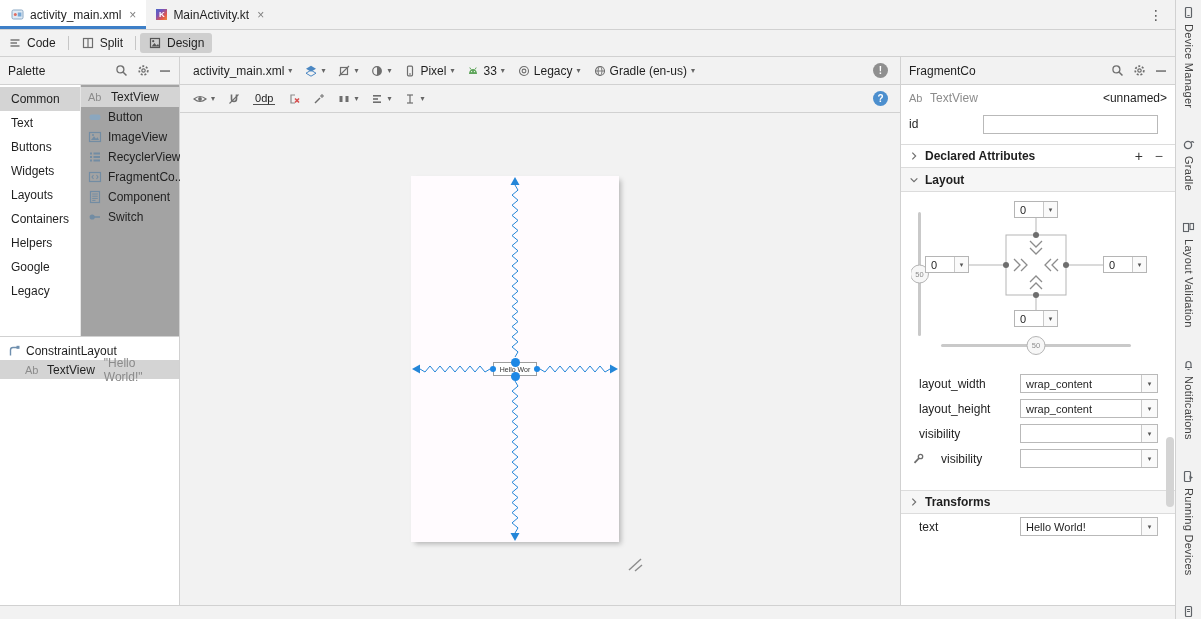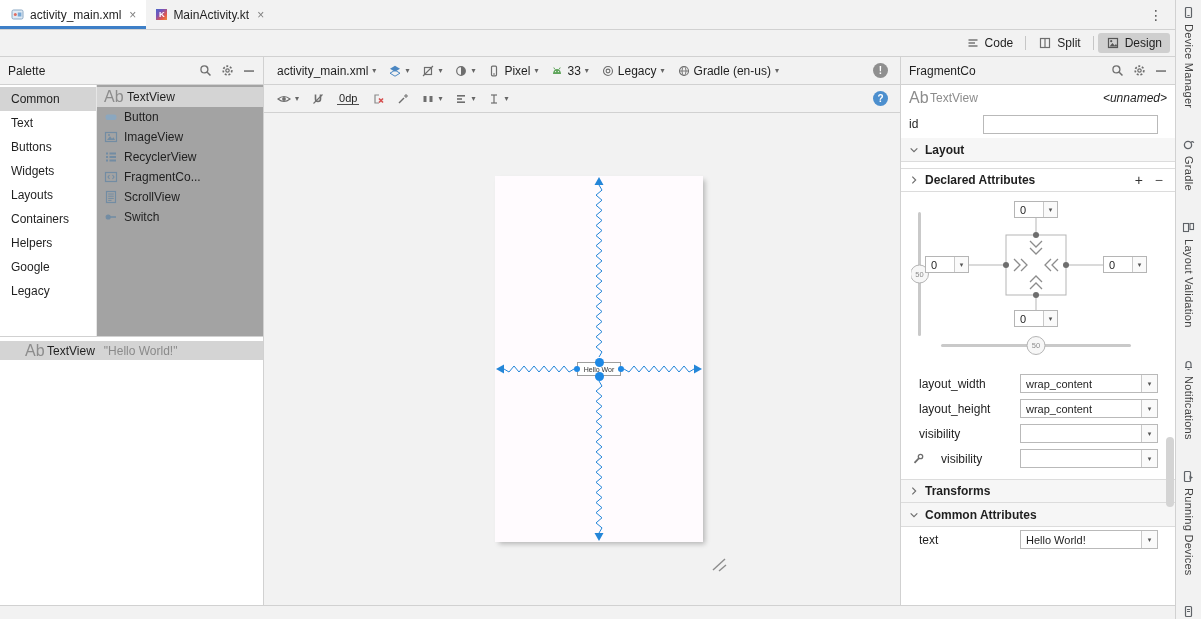--- a/index.html
+++ b/index.html
@@ -14,43 +14,43 @@
 .strip-label{writing-mode:vertical-rl;font-size:11px;color:#424242;letter-spacing:.3px;}
 
 .tabbar{height:30px;display:flex;align-items:stretch;background:#f2f2f2;border-bottom:1px solid #d1d1d1;}
 .tab{display:flex;align-items:center;gap:6px;padding:0 10px;position:relative;}
 .tab.active{background:#ffffff;}
 .tab.active::after{content:"";position:absolute;left:0;right:0;bottom:0;height:3px;background:#3d7fc7;}
 .tab-close{color:#7f7f7f;font-size:12px;margin-left:2px;}
 .kicon{width:11px;height:11px;background:linear-gradient(135deg,#4a67c8 0%,#7a54b8 35%,#e2574c 70%,#ee8c3a 100%);display:flex;align-items:center;justify-content:center;color:#fff;font-size:8px;font-weight:bold;}
 .tabbar-more{margin-left:auto;display:flex;align-items:center;padding:0 12px;color:#555;font-size:14px;}
 
-.modebar{height:27px;display:flex;align-items:center;justify-content:flex-end;border-bottom:1px solid #d1d1d1;padding-right:5px;background:#f2f2f2;}
+.modebar{height:27px;display:flex;align-items:center;border-bottom:1px solid #d1d1d1;padding-right:5px;background:#f2f2f2;}
 .mode{display:flex;align-items:center;gap:5px;padding:3px 8px;border-radius:3px;}
 .mode.selected{background:#cfcfcf;}
 .mode-sep{width:1px;height:14px;background:#c6c6c6;margin:0 4px;}
 
 .main{flex:1;display:flex;min-height:0;}
-.left-panel{width:264px;border-right:1px solid #d1d1d1;display:flex;flex-direction:column;background:#fff;}
+.left-panel{width:180px;border-right:1px solid #d1d1d1;display:flex;flex-direction:column;background:#fff;}
 .center{flex:1;display:flex;flex-direction:column;min-width:0;background:#f2f2f2;}
 .attrs{width:275px;border-left:1px solid #d1d1d1;background:#fff;display:flex;flex-direction:column;position:relative;}
 
 .panel-header{height:28px;flex:none;display:flex;align-items:center;padding:0 8px;background:#f2f2f2;border-bottom:1px solid #d1d1d1;gap:9px;}
 .ph-title{flex:1;color:#1f1f1f;}
 .ph-icon{display:flex;align-items:center;}
 
 .palette{height:280px;flex:none;display:flex;flex-direction:column;border-bottom:1px solid #d1d1d1;}
 .palette-body{flex:1;display:flex;min-height:0;background:#a3a3a3;}
 .pal-cats{width:97px;border-right:1px solid #e6e6e6;padding-top:2px;background:#fff;}
 .pal-cat{height:24px;display:flex;align-items:center;padding:0 11px;}
 .pal-cat.selected{background:#d4d4d4;}
 .pal-comps{flex:1;padding-top:2px;}
 .pal-comp{height:20px;display:flex;align-items:center;gap:6px;padding:0 7px;}
 .pal-comp.selected{background:#d4d4d4;}
-.ab-icon{color:#8c8c8c;font-size:16px;width:17px;flex:none;}
+.ab-icon{color:#8c8c8c;font-size:11px;width:17px;flex:none;}
 .pc-icon{width:14px;flex:none;display:flex;align-items:center;justify-content:center;}
 
 .ctree{flex:1;display:flex;flex-direction:column;min-height:0;}
 .ctree-body{flex:1;background:#fff;padding-top:4px;overflow:hidden;}
 .ct-row{height:19px;display:flex;align-items:center;gap:5px;padding:0 7px;}
 .ct-row.selected{background:#d4d4d4;}
 .ct-indent{width:13px;flex:none;}
 .ct-value{color:#8a8a8a;margin-left:4px;}
 
 .dtb{height:28px;flex:none;display:flex;align-items:center;border-bottom:1px solid #d1d1d1;padding:0 8px;gap:3px;background:#f2f2f2;}
@@ -69,21 +69,21 @@
 .tv-widget{position:absolute;left:82px;top:186px;width:44px;height:14px;background:#ffffff;border:1px solid #9e9e9e;font-size:7px;color:#333;display:flex;align-items:center;justify-content:center;overflow:hidden;white-space:nowrap;}
 .dot{position:absolute;border-radius:50%;background:#1e88e5;}
 .dot.big{width:9px;height:9px;}
 .dot.small{width:6px;height:6px;}
 .resize-handle{position:absolute;left:446px;top:444px;}
 .resize-handle line{stroke:#8c8c8c;stroke-width:1.4;}
 
 .attrs-body{flex:1;overflow:hidden;background:#fff;}
 .attr-type-row{height:25px;display:flex;align-items:center;gap:4px;padding:0 8px;}
 .attr-type-name{color:#8c8c8c;}
-.attr-unnamed{margin-left:auto;color:#1f1f1f;font-style:italic;}
+.attr-unnamed{margin-left:auto;color:#1f1f1f;}
 .attr-id-row{height:28px;display:flex;align-items:center;padding:0 8px;}
 .attr-id-row .lbl{width:74px;}
 .text-input{flex:1;height:19px;border:1px solid #b9b9b9;background:#fff;margin-right:9px;font-family:inherit;font-size:11px;padding:0 4px;cursor:text;}
 .section{height:24px;display:flex;align-items:center;gap:6px;padding:0 8px;}
 .section .sec-label{font-weight:bold;}
 .section.bordered-top{border-top:1px solid #dcdcdc;}
 .section.bordered-bottom{border-bottom:1px solid #dcdcdc;}
 .section.shaded{background:#f6f6f6;}
 .sec-count{color:#8c8c8c;}
 .sec-actions{margin-left:auto;display:flex;align-items:center;gap:12px;padding-right:4px;}
@@ -94,21 +94,21 @@
 .cw-combo{position:absolute;width:44px;height:17px;border:1px solid #b5b5b5;background:#fff;display:flex;align-items:center;font-size:11px;}
 .cw-combo .cw-val{flex:1;padding-left:5px;}
 .cw-combo-arrow{width:14px;height:100%;border-left:1px solid #c9c9c9;font-size:7px;color:#555;display:flex;align-items:center;justify-content:center;background:#fafafa;}
 .prop-row{height:25px;display:flex;align-items:center;padding:0 8px;gap:16px;}
 .prop-row .lbl{flex:1;padding-left:10px;}
 .prop-row .lbl.no-ind{padding-left:0;}
 .combo{width:138px;height:19px;border:1px solid #b9b9b9;background:#fff;display:flex;align-items:center;margin-right:9px;flex:none;}
 .combo-val{flex:1;padding:0 5px;font-size:11px;white-space:nowrap;overflow:hidden;}
 .combo-btn{width:16px;height:100%;border-left:1px solid #c9c9c9;display:flex;align-items:center;justify-content:center;font-size:7px;color:#555;background:#fafafa;}
 .scroll-thumb{position:absolute;right:1px;top:380px;width:8px;height:70px;background:#d4d4d4;border-radius:4px;}
-.mt6{margin-top:6px;}.mt16{margin-top:16px;}.mt12{margin-top:12px;}.mt8{margin-top:8px;}
+.mt6{margin-top:6px;}.mt16{margin-top:16px;}.mt12{margin-top:12px;}.mt8{margin-top:19px;}
 
 .statusbar{height:14px;flex:none;border-top:1px solid #d1d1d1;background:#f2f2f2;}
 </style>
 </head>
 <body>
 
 <div class="app">
   <div class="app-main">
 
     <div class="tabbar">
@@ -257,37 +257,46 @@
                   <svg width="14" height="14" viewBox="0 0 14 14">
                       <rect x="2.5" y="1.5" width="9" height="11" fill="none" stroke="#728ca3" stroke-width="1.2"></rect>
                       <g stroke="#728ca3" stroke-width="1">
                         <line x1="4.2" y1="4" x2="9.8" y2="4"></line>
                         <line x1="4.2" y1="6.2" x2="9.8" y2="6.2"></line>
                         <line x1="4.2" y1="8.4" x2="9.8" y2="8.4"></line>
                         <line x1="4.2" y1="10.4" x2="7.5" y2="10.4"></line>
                       </g>
                     </svg>
                 </span>
-                <span>ScrollView</span>
+                <span>Component</span>
               </div>
               <div class="pal-comp">
                 <span class="pc-icon">
                   <svg width="14" height="14" viewBox="0 0 14 14">
                       <line x1="2" y1="7" x2="12" y2="7" stroke="#728ca3" stroke-width="1.6"></line>
                       <circle cx="4.2" cy="7" r="2.6" fill="#728ca3"></circle>
                     </svg>
                 </span>
                 <span>Switch</span>
               </div>
             </div>
           </div>
         </div>
 
         <div class="ctree">
           <div class="ctree-body">
+            <div class="ct-row">
+              <span class="pc-icon">
+                <svg width="14" height="14" viewBox="0 0 14 14">
+                    <path d="M3.5,11.5 V6 a2.5,2.5 0 0 1 2.5,-2.5 H11.5" fill="none" stroke="#6f8fae" stroke-width="1.4"></path>
+                    <rect x="9.5" y="1.8" width="3" height="3" fill="#6f8fae"></rect>
+                  </svg>
+              </span>
+              <span>ConstraintLayout</span>
+            </div>
             <div class="ct-row selected">
               <span class="ct-indent"></span>
               <span class="ab-icon">Ab</span>
               <span>TextView</span>
               <span class="ct-value">"Hello World!"</span>
             </div>
           </div>
         </div>
       </div>
 
@@ -475,36 +484,36 @@
             <span class="ab-icon">Ab</span>
             <span class="attr-type-name">TextView</span>
             <span class="attr-unnamed">&lt;unnamed&gt;</span>
           </div>
 
           <div class="attr-id-row">
             <span class="lbl">id</span>
             <input class="text-input" type="text" value="" style="">
           </div>
 
-          <div class="section bordered-bottom shaded">
-            <svg width="10" height="10" viewBox="0 0 12 12">
-                <polyline points="2,4 6,8 10,4" fill="none" stroke="#6e6e6e" stroke-width="1.4"></polyline>
-              </svg>
-            <span class="sec-label">Layout</span>
-          </div>
-
           <div class="section bordered-top bordered-bottom mt6">
             <svg width="10" height="10" viewBox="0 0 12 12">
                 <polyline points="4,2 8,6 4,10" fill="none" stroke="#6e6e6e" stroke-width="1.4"></polyline>
               </svg>
             <span class="sec-label">Declared Attributes</span>
             <span class="sec-actions">
               <span class="sec-plus">+</span>
               <span class="sec-minus">−</span>
             </span>
+          </div>
+
+          <div class="section bordered-bottom shaded">
+            <svg width="10" height="10" viewBox="0 0 12 12">
+                <polyline points="2,4 6,8 10,4" fill="none" stroke="#6e6e6e" stroke-width="1.4"></polyline>
+              </svg>
+            <span class="sec-label">Layout</span>
           </div>
 
 
           <div class="cw">
             <svg width="250" height="165" viewBox="0 0 250 165">
               <rect x="7" y="18" width="3" height="124" rx="1.5" fill="#c9c9c9"></rect>
               <rect x="30" y="150" width="190" height="3" rx="1.5" fill="#c9c9c9"></rect>
               <line x1="125" y1="24" x2="125" y2="41" stroke="#b5b5b5"></line>
               <line x1="125" y1="101" x2="125" y2="116" stroke="#b5b5b5"></line>
               <line x1="58" y1="71" x2="95" y2="71" stroke="#b5b5b5"></line>
@@ -582,26 +591,20 @@
               <span class="combo-btn">▾</span>
             </div>
           </div>
 
           <div class="section bordered-top bordered-bottom shaded mt8">
             <svg width="10" height="10" viewBox="0 0 12 12">
                 <polyline points="4,2 8,6 4,10" fill="none" stroke="#6e6e6e" stroke-width="1.4"></polyline>
               </svg>
             <span class="sec-label">Transforms</span>
           </div>
-          <div class="section bordered-bottom shaded">
-            <svg width="10" height="10" viewBox="0 0 12 12">
-                <polyline points="2,4 6,8 10,4" fill="none" stroke="#6e6e6e" stroke-width="1.4"></polyline>
-              </svg>
-            <span class="sec-label">Common Attributes</span>
-          </div>
 
           <div class="prop-row">
             <span class="lbl">text</span>
             <div class="combo">
               <span class="combo-val">Hello World!</span>
               <span class="combo-btn">▾</span>
             </div>
           </div>
         </div>
 

